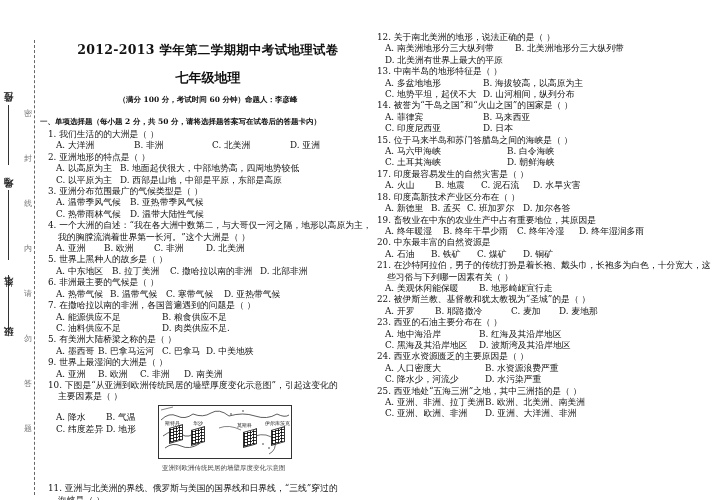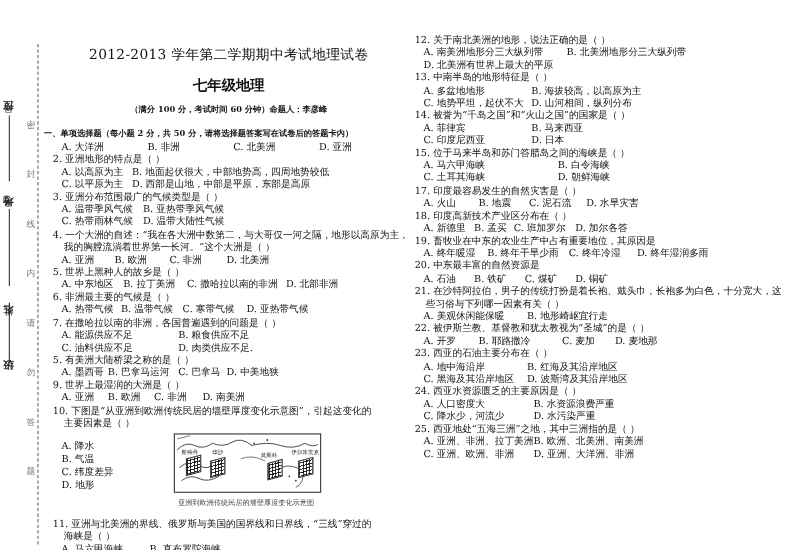--- a/index.html
+++ b/index.html
@@ -22,35 +22,35 @@
   .margin-field {
     position:absolute; left:2px; font-size:10px; color:#222;
     writing-mode:vertical-rl; transform:rotate(180deg);
     display:flex; align-items:center;
   }
   .vrule { position:absolute; left:8px; width:0; border-left:1px solid #333; }
 
   .col-left { position:absolute; left:48px; top:42px; width:320px; }
   .col-right { position:absolute; left:377px; top:32px; width:340px; }
 
-  .title { text-align:center; font-size:12.5px; font-weight:normal; margin:0 0 10px 0; letter-spacing:0.3px; }
+  .title { text-align:center; font-size:12.5px; font-weight:bold; margin:0 0 10px 0; letter-spacing:0.3px; }
   .subtitle { text-align:center; font-size:13px; font-weight:bold; margin:0 0 8px 0; }
   .note { text-align:center; font-size:7.5px; margin:0 0 2px 0; font-weight:bold; }
   .section { font-size:7.5px; font-weight:bold; margin:12px 0 2px -8px; }
 
   .q { font-size:8.8px; line-height:11.4px; }
   .q .stem { white-space:nowrap; }
   .q .stem2 { padding-left:10px; white-space:nowrap; }
   .opts { display:flex; padding-left:8px; white-space:nowrap; }
   .opts span { display:inline-block; }
   .w4 span { width:25%; }
 
   .q10wrap { position:relative; height:92px; }
   .q10opts { position:absolute; left:8px; top:20px; width:100px; font-size:8.8px; line-height:12px; }
-  .q10opts .row { display:flex;flex-direction:column; } .q10opts .row span { width:60px; }
+  .q10opts .row { display:flex; } .q10opts .row span { width:60px; }
   .mapbox {
     position:absolute; left:110px; top:14px; width:132px; height:52px;
     border:1px solid #333; background:#fff; overflow:hidden;
   }
   .mapcap { position:absolute; left:114px; top:72px; font-size:6.5px; color:#444; white-space:nowrap; }
   .house { position:absolute; width:12px; height:14px; border:1px solid #333;
     background:repeating-linear-gradient(90deg,#333 0 1px,#fff 1px 3px),
                repeating-linear-gradient(0deg,#333 0 1px,transparent 1px 3px);
     background-blend-mode:multiply; transform:skewY(-15deg);
   }
@@ -89,20 +89,21 @@
   </div>
   <div class="seal-line"></div>
 
   <div class="col-left">
     <div class="title">2012-2013 学年第二学期期中考试地理试卷</div>
     <div class="subtitle">七年级地理</div>
     <div class="note">（满分 100 分，考试时间 60 分钟）命题人：李彦峰</div>
     <div class="section">一、单项选择题（每小题 2 分，共 50 分，请将选择题答案写在试卷后的答题卡内）</div>
 
     <div class="q">
+      <div class="stem">1.  我们生活的的大洲是（        ）</div>
       <div class="opts w4">
           <span>A. 大洋洲</span>
           <span>B. 非洲</span>
           <span>C. 北美洲</span>
           <span>D.  亚洲</span>
         </div>
     </div>
     <div class="q">
       <div class="stem">2.  亚洲地形的特点是（          ）</div>
       <div class="opts">

